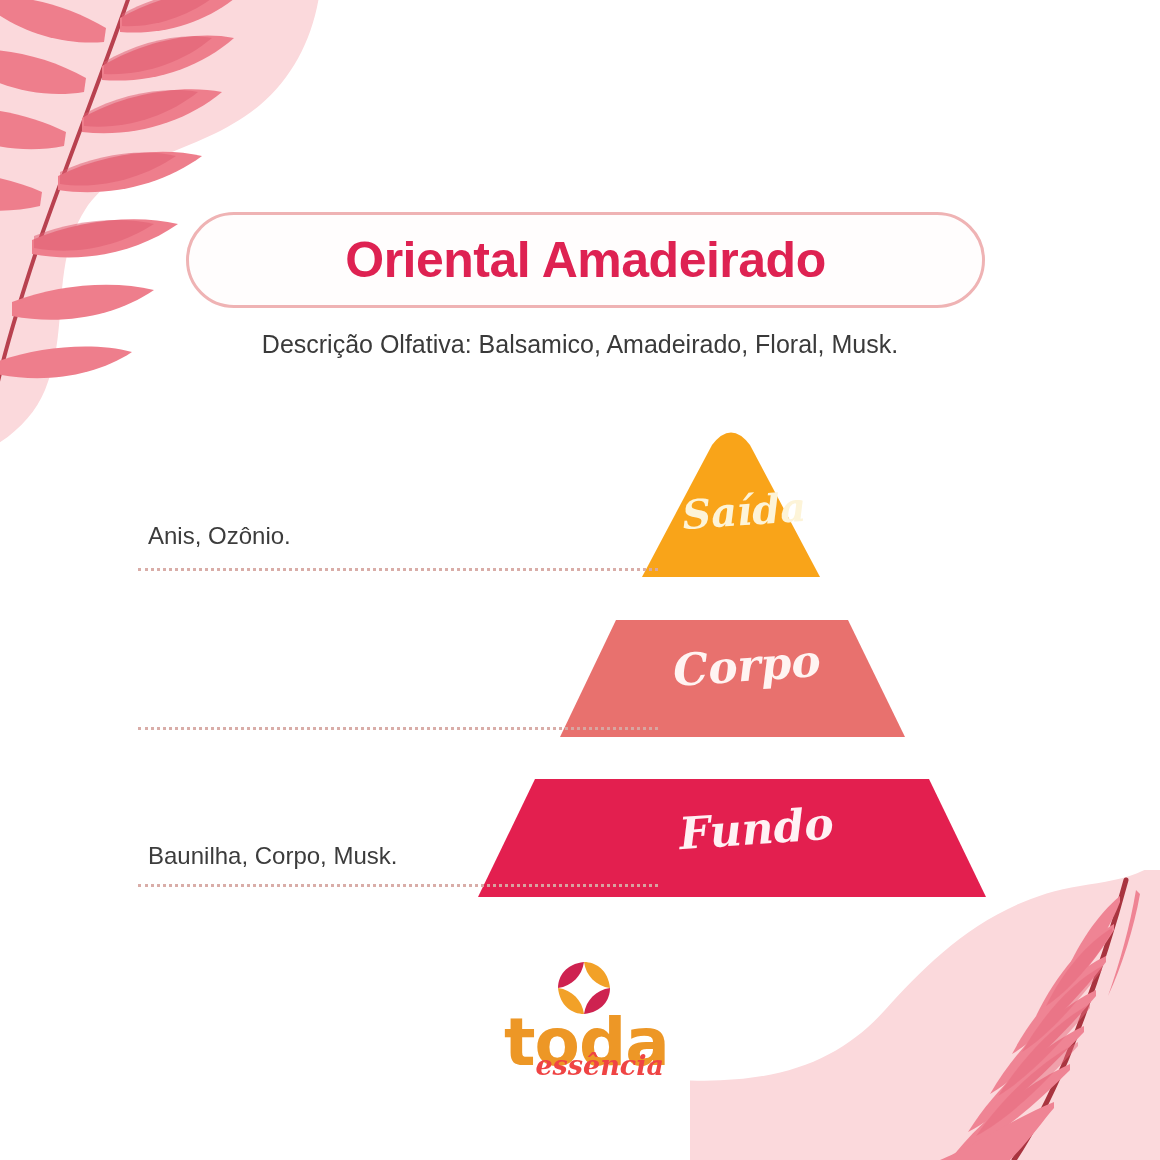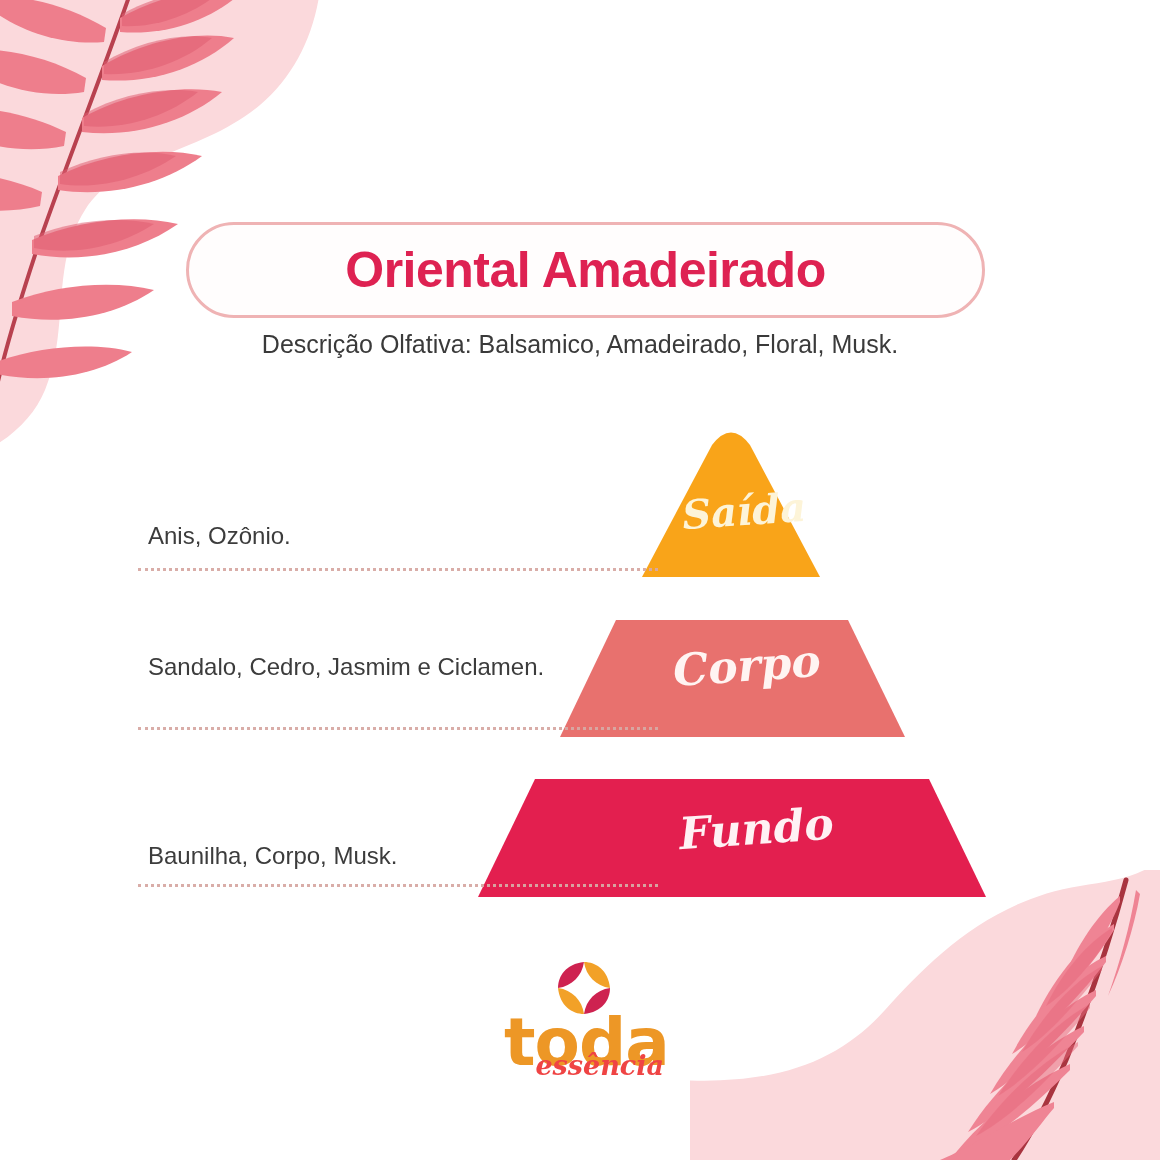--- a/index.html
+++ b/index.html
@@ -41,21 +41,21 @@
     font-size: 54px;
     font-weight: 400;
     letter-spacing: 0.5px;
     color: #E8B53C;
     font-family: "Liberation Sans", sans-serif;
   }
 
   #family-pill {
     position: absolute;
     left: 186px;
-    top: 222px;
+    top: 212px;
     width: 799px;
     height: 96px;
     box-sizing: border-box;
     border: 3px solid #EFB3B4;
     border-radius: 52px;
     background: #fffdfd;
     display: flex;
     align-items: center;
     justify-content: center;
   }
@@ -265,21 +265,20 @@
     <path d="M 478 897 L 535 779 L 929 779 L 986 897 Z" fill="#E31F4F"></path>
   </svg>
 
   <div class="tier-label" id="label-saida">Saída</div>
   <div class="tier-label" id="label-corpo">Corpo</div>
   <div class="tier-label" id="label-fundo">Fundo</div>
 
   <div class="note-text" id="note-text-top">Anis, Ozônio.</div>
   <div class="note-rule" id="note-rule-top"></div>
 
-  <div class="note-text" id="note-text-mid">Sandalo, Cedro, Jasmim e Ciclamen.</div>
   <div class="note-rule" id="note-rule-mid"></div>
 
   <div class="note-text" id="note-text-base">Baunilha, Corpo, Musk.</div>
   <div class="note-rule" id="note-rule-base"></div>
 
   <div id="logo">
     <svg id="logo-emblem" width="76" height="60" viewBox="0 0 76 60">
 
       <g transform="translate(38,30)">
         <path d="M 0 -26 C 12 -26 24 -18 26 0 C 12 -2 2 -12 0 -26 Z" fill="#F2A128"></path>

